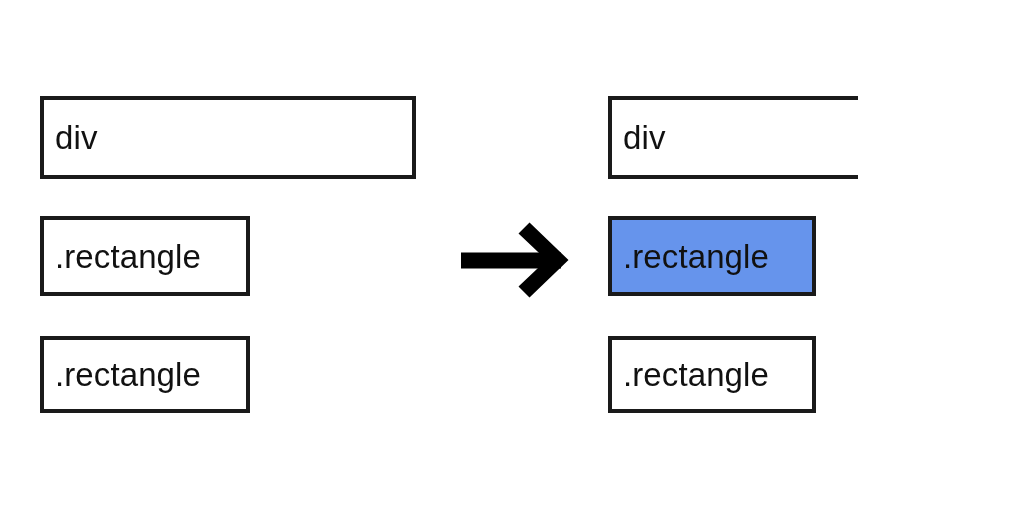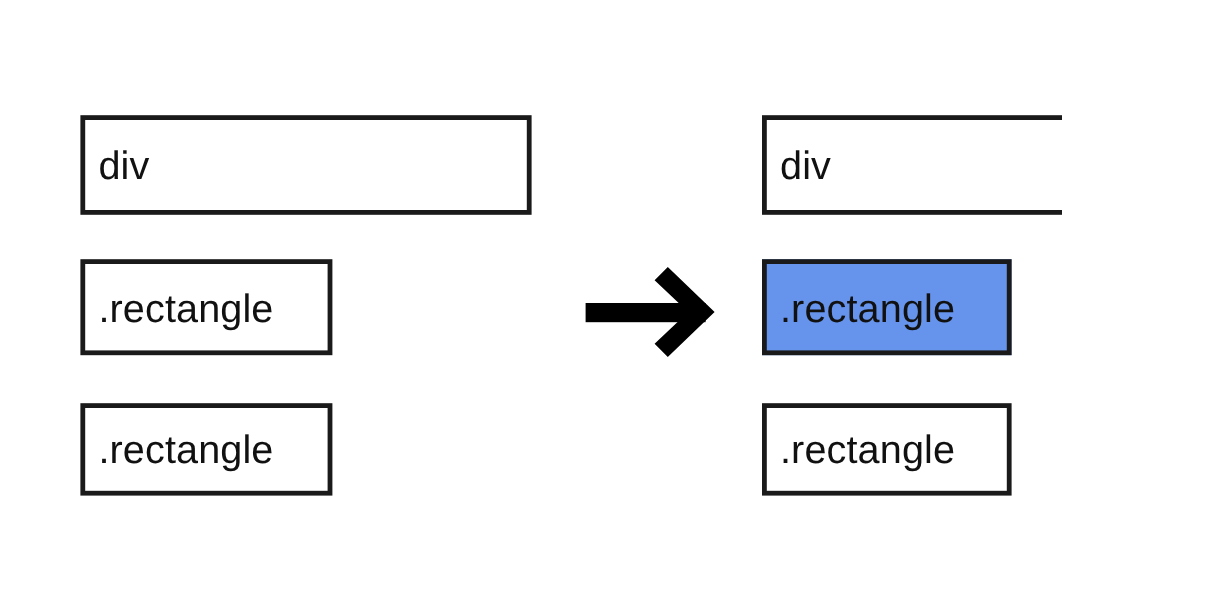--- a/index.html
+++ b/index.html
@@ -7,21 +7,20 @@
     padding: 0;
     background: #ffffff;
   }
   #canvas {
     position: relative;
     width: 858px;
     height: 512px;
     background: #ffffff;
     overflow: hidden;
     font-family: "Liberation Sans", sans-serif;
-    margin-left: 27px;
   }
 
   
   .box {
     position: absolute;
     box-sizing: border-box;
     border: 4px solid #1a1a1a;
     background: #ffffff;
     display: flex;
     align-items: center;

